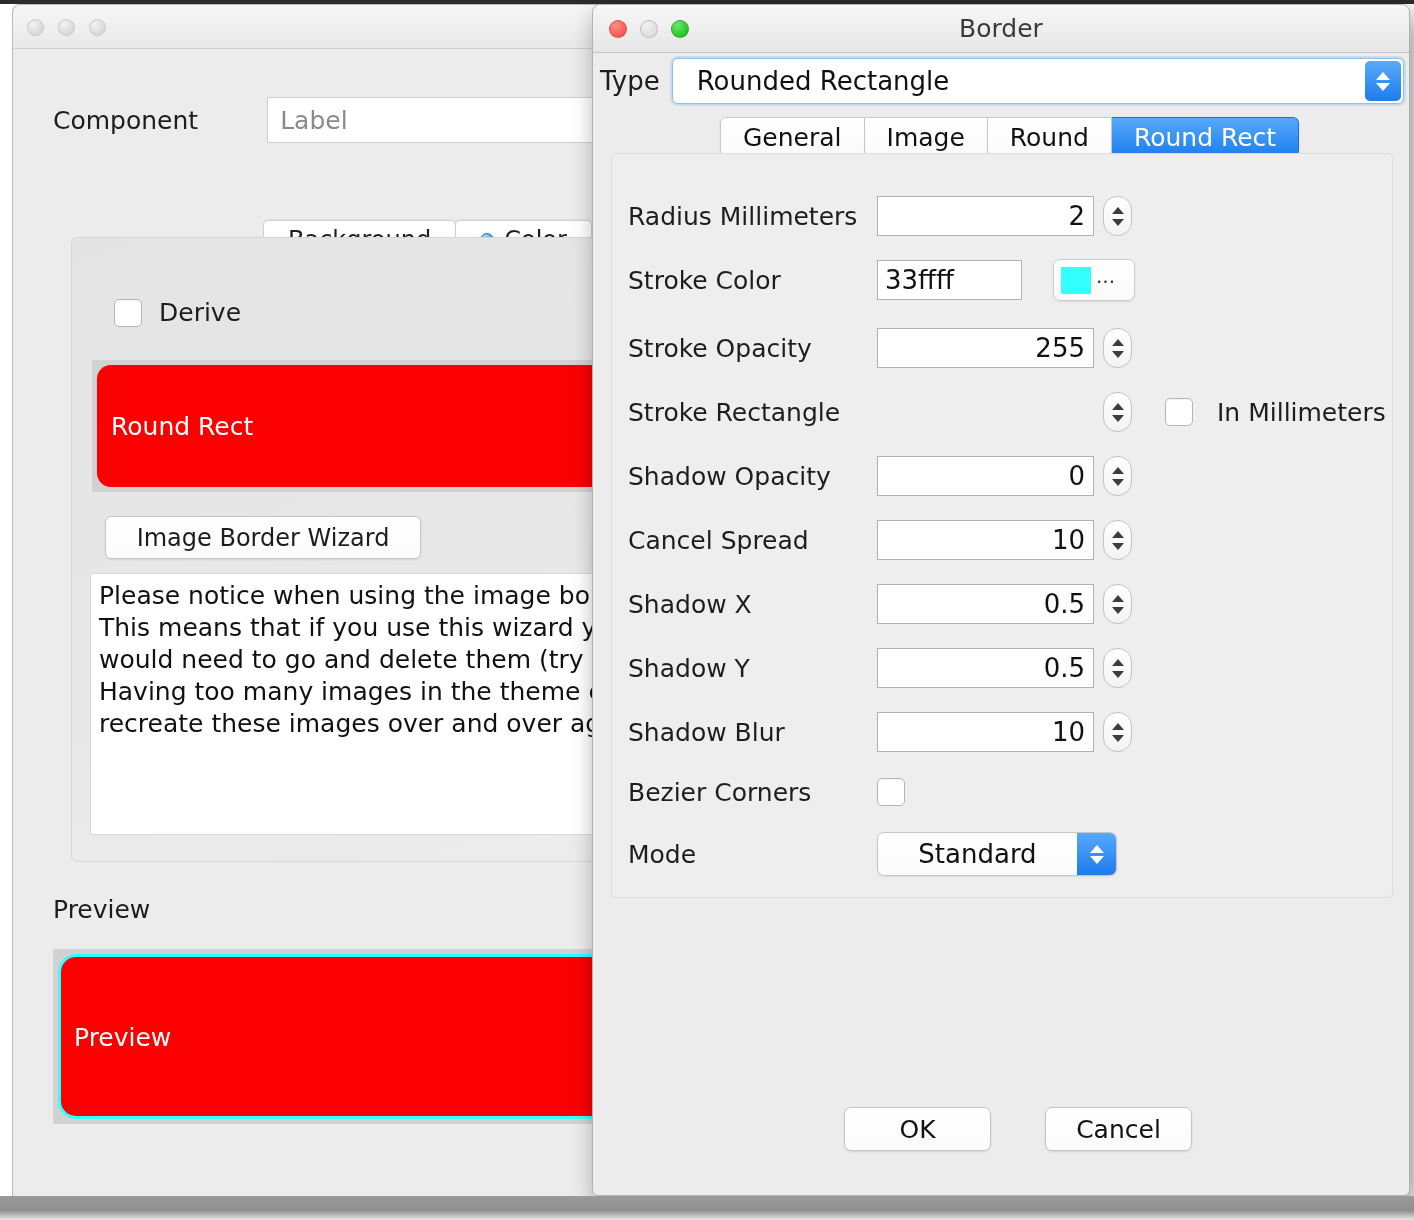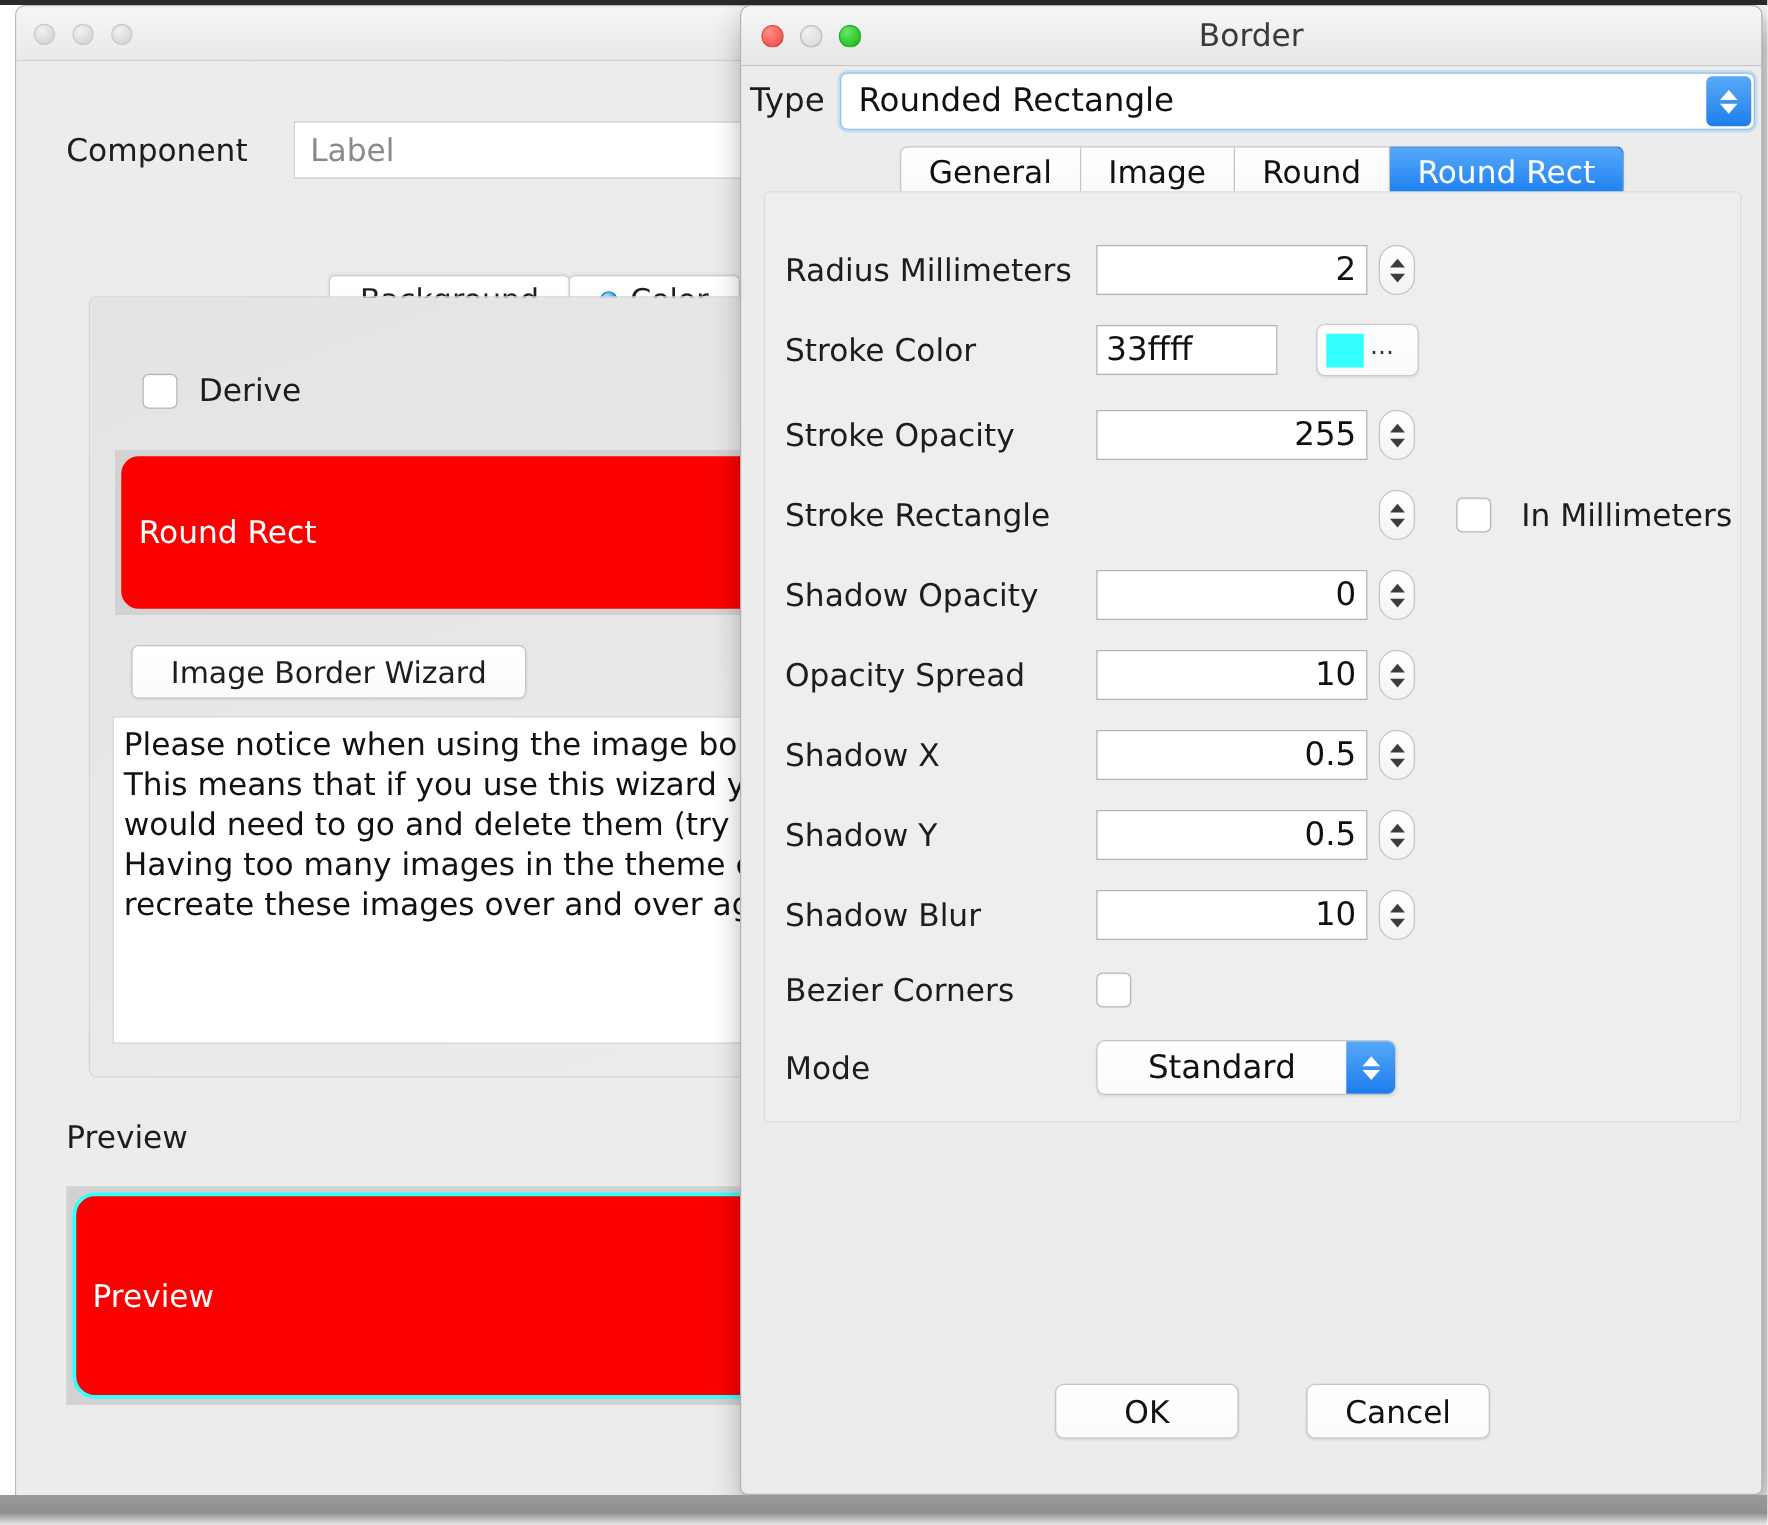--- a/index.html
+++ b/index.html
@@ -29,21 +29,21 @@
     border-radius: 7px 7px 0 0;
   }
   .bg-lights { position: absolute; left: 14px; top: 14px; display: flex; gap: 14px; }
   .bg-lights .dot {
     width: 17px; height: 17px; border-radius: 50%;
     background: radial-gradient(circle at 35% 30%, #f2f2f2, #d8d8d8 70%);
     border: 1px solid #c9c9c9;
   }
   .bg-body { position: relative; height: calc(100% - 44px); background:#ececec; }
 
-  .comp-row { position: absolute; left: 40px; top: 48px; display: flex; align-items: center; }
+  .comp-row { position: absolute; left: 40px; top: 48px; display: flex; align-items: center; gap: 32px; }
   .comp-label { font-size: 25px; color: #1d1d1d; }
   .comp-field {
     margin-left: 37px;
     width: 620px; height: 46px;
     background: linear-gradient(90deg,#ffffff 0%,#ffffff 55%, #f0f0f0 100%);
     border: 1px solid #cfcfcf;
     display: flex; align-items: center;
     padding-left: 12px;
     font-size: 25px; color: #8a8a8a;
   }
@@ -159,21 +159,21 @@
 
   
   .type-row { position: absolute; left: 7px; top: 52px; width: 804px; height: 48px; display:flex; align-items:center; }
   .type-label { font-size: 26px; color: #1d1d1d; margin-right: 12px; margin-left: 0px; }
   .combo {
     position: relative; flex: 1; height: 46px;
     background: #ffffff;
     border: 1px solid #8fc0ee;
     border-radius: 6px;
     display: flex; align-items: center;
-    padding-left: 14px;
+    padding-left: 24px;
     font-size: 26px; color: #111;
     box-shadow: 0 0 0 2px rgba(120,180,240,0.30);
   }
   .combo .stepper {
     position:absolute; right: 2px; top: 2px;
     width: 36px; height: 40px;
     background: linear-gradient(180deg,#59a9f7,#1e7ded);
     border-radius: 5px;
     display:flex; flex-direction:column; align-items:center; justify-content:center; gap:3px;
   }
@@ -443,21 +443,21 @@
         <div class="num">
             <span>0</span>
           </div>
         <span class="spin">
             <span class="chev up"></span>
             <span class="chev down"></span>
           </span>
       </div>
 
       <div class="frow" style="top:364px;">
-        <span class="flabel">Opacity Spread</span>
+        <span class="flabel">Cancel Spread</span>
         <div class="num">
             <span>10</span>
           </div>
         <span class="spin">
             <span class="chev up"></span>
             <span class="chev down"></span>
           </span>
       </div>
 
       <div class="frow" style="top:428px;">

